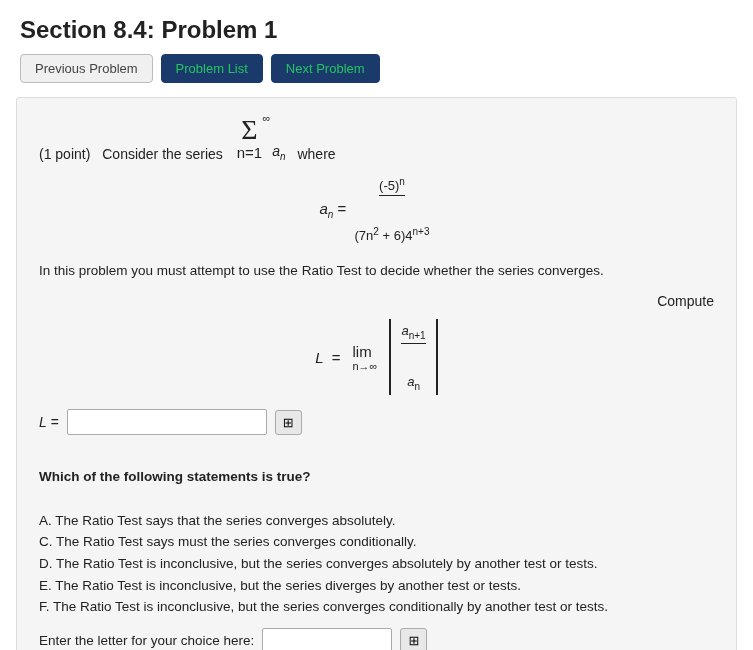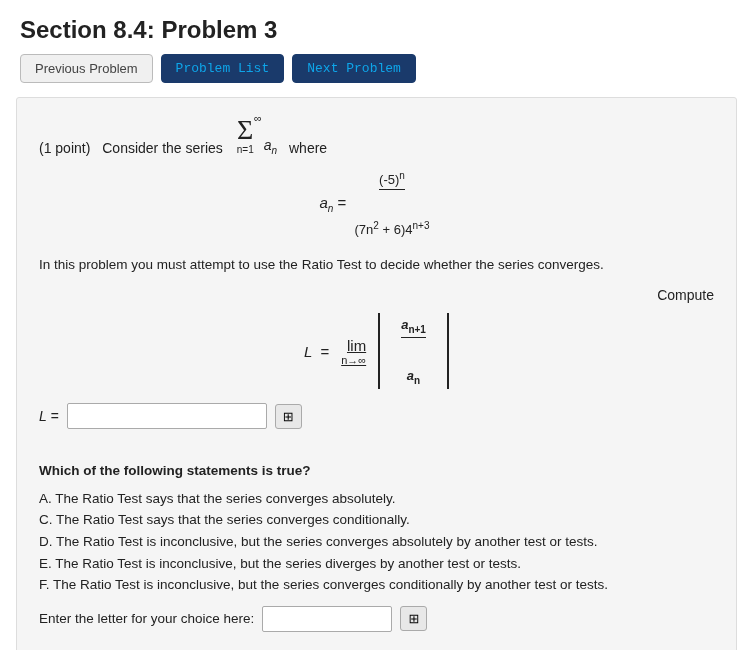--- a/index.html
+++ b/index.html
@@ -27,23 +27,22 @@
       cursor: pointer;
       font-size: 13px;
       font-weight: normal;
     }
     .btn-outline {
       background: #f0f0f0;
       color: #444;
     }
     .btn-primary {
       background: #1a3a6b;
-      color: #0ea5e9;
+      color: #22c55e;
       border-color: #1a3a6b;
-      font-family: Liberation Mono, monospace;
     }
     .content-box {
       background: #f5f5f5;
       border: 1px solid #ddd;
       margin: 0 16px;
       padding: 18px 22px 22px 22px;
       border-radius: 3px;
     }
     .math-block {
       text-align: center;
@@ -65,21 +64,21 @@
       line-height: 1.2;
       position: relative;
       margin: 0 2px;
     }
     .sigma-symbol {
       font-size: 28px;
       line-height: 1;
       font-family: serif;
     }
     .sigma-sub {
-      font-size: 10px;
+      font-size: 15px;
     }
     .sigma-sup {
       font-size: 11px;
       position: absolute;
       top: -6px;
       right: -8px;
     }
     .fraction {
       display: inline-flex;
       flex-direction: column;
@@ -115,38 +114,36 @@
       display: flex;
       align-items: center;
       justify-content: center;
       gap: 8px;
       margin: 10px 0 14px 0;
       font-size: 15px;
     }
     .lim-wrap {
       display: inline-flex;
       flex-direction: column;
-      align-items: flex-end;
+      align-items: flex-start;
       font-size: 14px;
       margin: 8px 4px;
-      text-decoration: underline;
     }
     .lim-label {
       font-size: 15px;
     }
     .lim-sub {
       font-size: 11px;
     }
     .abs-frac {
       border-left: 2px solid #222;
       border-right: 2px solid #222;
-      padding: 4px 17px;
-      display: inline-flex;
-      align-items: center;
-      font-weight: bold;
+      padding: 4px 6px;
+      display: inline-flex;
+      align-items: center;
     }
     .input-row {
       display: flex;
       align-items: center;
       gap: 8px;
       margin-top: 8px;
     }
     .input-label {
       font-style: italic;
       font-size: 14px;
@@ -167,38 +164,38 @@
       border-radius: 3px;
       font-size: 13px;
     }
     .choices {
       margin-top: 14px;
       font-size: 13.5px;
       line-height: 1.8;
     }
     .choices .question {
       font-weight: bold;
-      margin-bottom: 4px;
+      margin-bottom: 20px;
     }
     .choice-item {
       display: block;
       line-height: 1.6;
     }
     .enter-row {
       display: flex;
       align-items: center;
       gap: 8px;
       margin-top: 10px;
       font-size: 13.5px;
     }
   </style>
 </head>
 <body>
 
-<div class="page-title">Section 8.4: Problem 3</div>
+<div class="page-title">Section 8.4: Problem 1</div>
 
 <div class="nav-bar">
   <button class="btn btn-outline">Previous Problem</button>
   <button class="btn btn-primary">Problem List</button>
   <button class="btn btn-primary">Next Problem</button>
 </div>
 
 <div class="content-box">
 
   
@@ -254,21 +251,21 @@
     <input class="text-input" type="text" value="" style="">
     <button class="grid-btn">⊞</button>
   </div>
 
   <br>
 
   
   <div class="choices">
     <div class="question">Which of the following statements is true?</div>
     <span class="choice-item">A. The Ratio Test says that the series converges absolutely.</span>
-    <span class="choice-item">C. The Ratio Test says that the series converges conditionally.</span>
+    <span class="choice-item">C. The Ratio Test says must the series converges conditionally.</span>
     <span class="choice-item">D. The Ratio Test is inconclusive, but the series converges absolutely by another test or tests.</span>
     <span class="choice-item">E. The Ratio Test is inconclusive, but the series diverges by another test or tests.</span>
     <span class="choice-item">F. The Ratio Test is inconclusive, but the series converges conditionally by another test or tests.</span>
   </div>
 
   
   <div class="enter-row">
     <span>Enter the letter for your choice here:</span>
     <input class="text-input" style="width: 130px;" type="text" value="">
     <button class="grid-btn">⊞</button>

